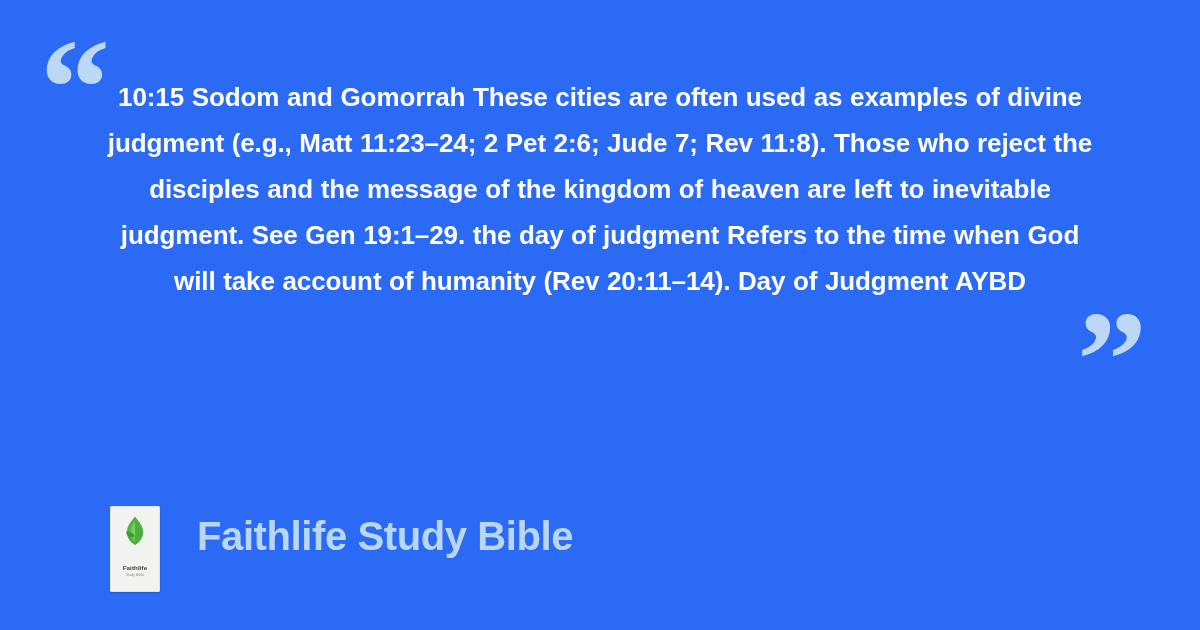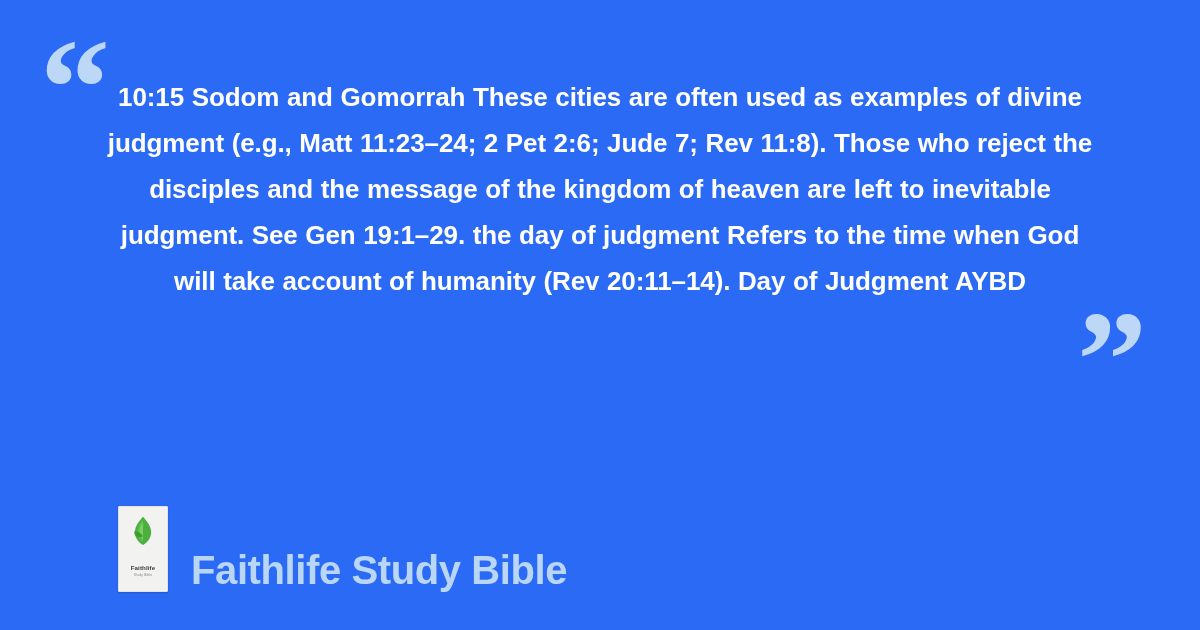--- a/index.html
+++ b/index.html
@@ -63,25 +63,25 @@
     font-size:26px;
     font-weight:700;
     line-height:46px;
     letter-spacing:-0.1px;
     word-spacing:0.5px;
   }
 
   
   .footer {
     position:absolute;
-    left:118px;
+    left:110px;
     top:506px;
     display:flex;
-    align-items:flex-end;
-    gap:23px;
+    align-items:flex-start;
+    gap:37px;
   }
 
   .book-cover {
     width:50px;
     height:86px;
     background:#f2f2f0;
     border:1px solid #e2e2e0;
     border-radius:1px;
     display:flex;
     flex-direction:column;

